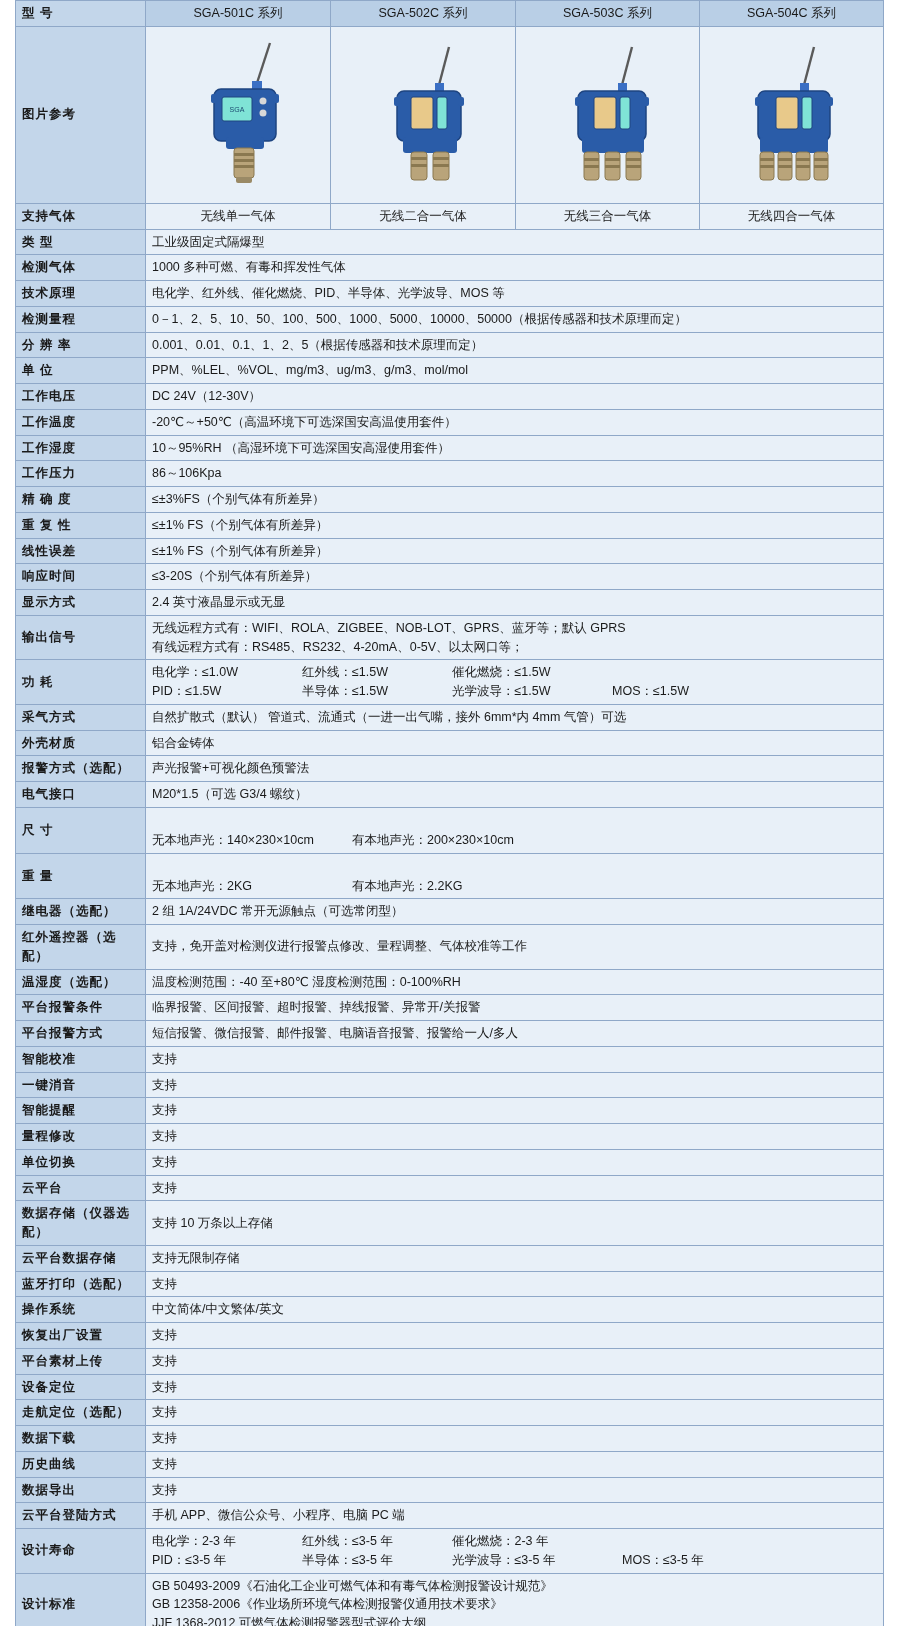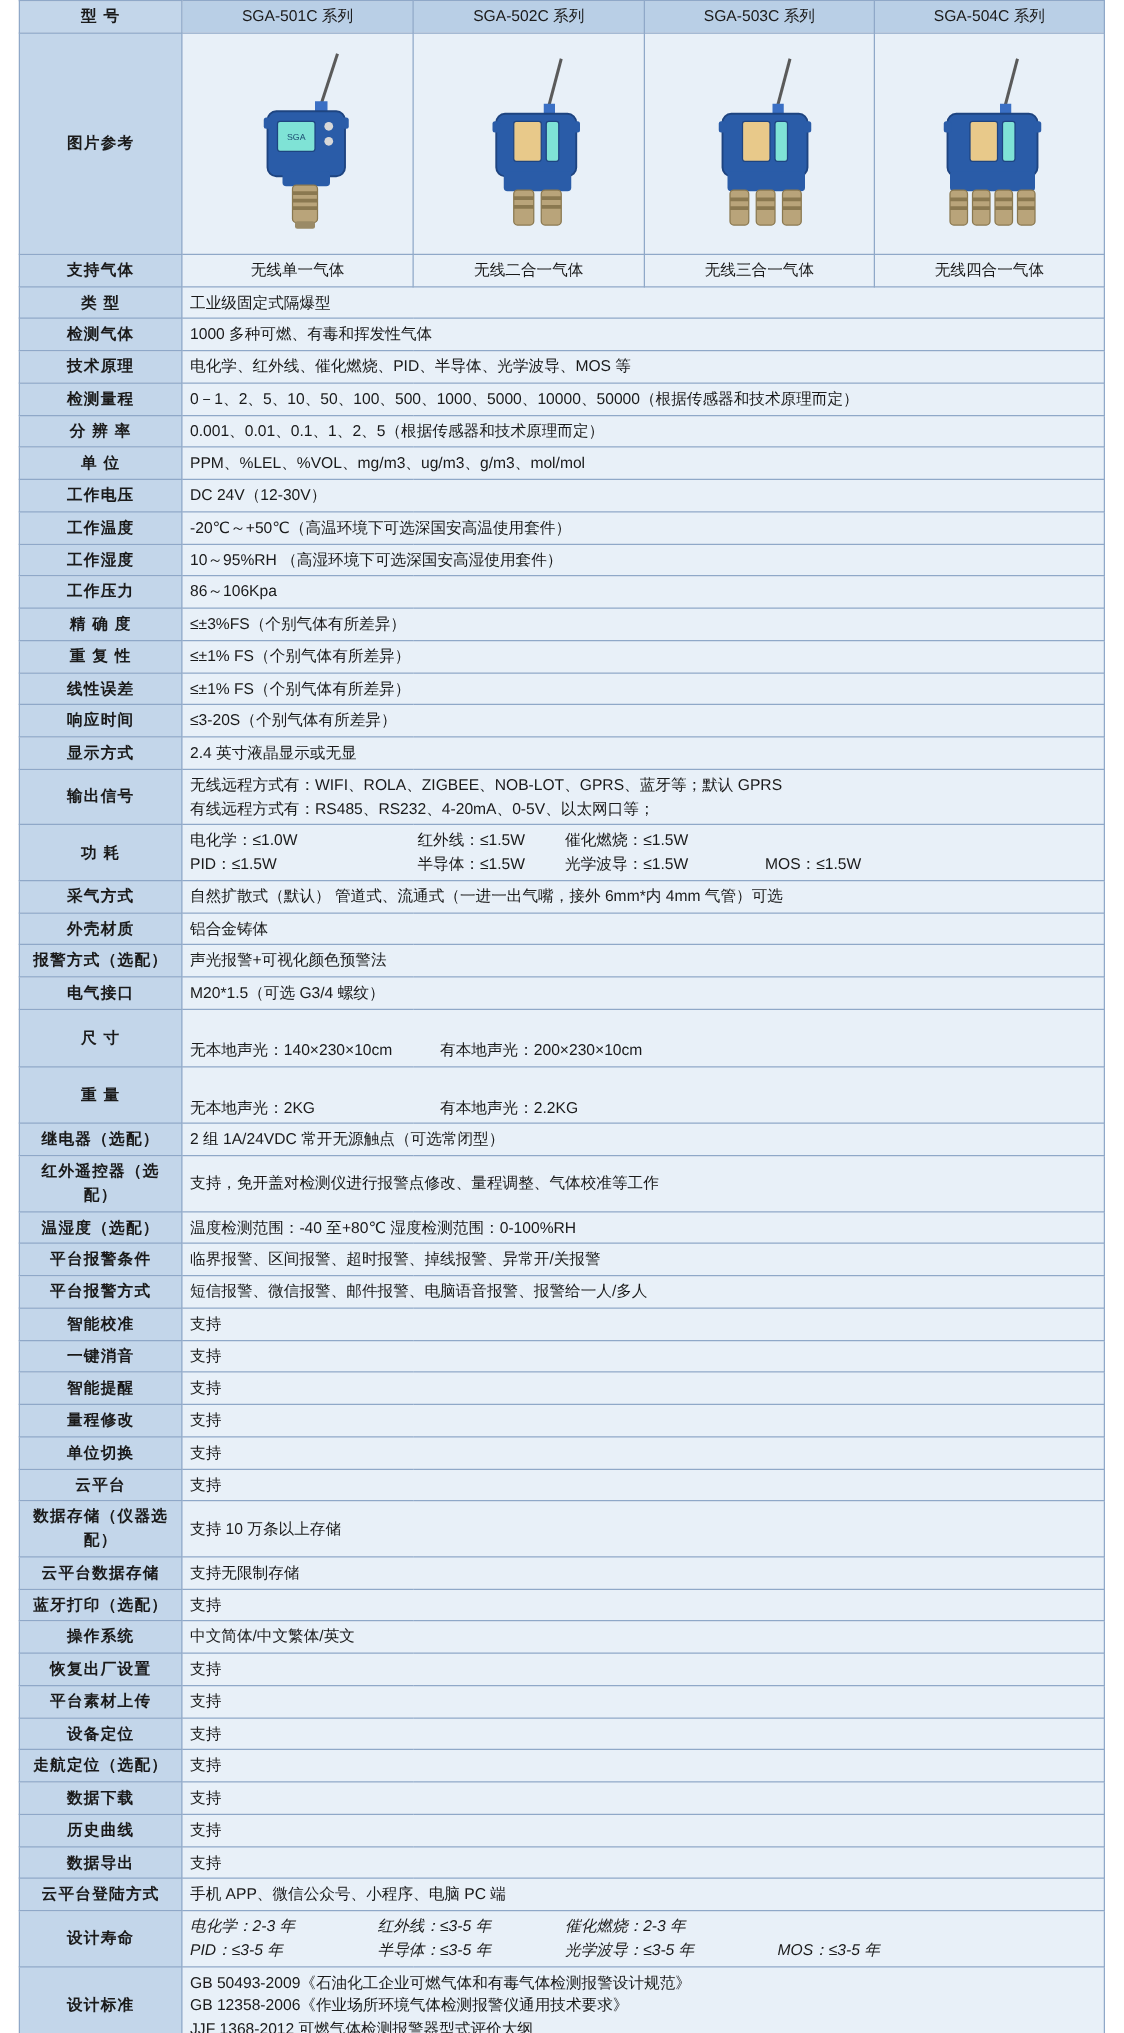--- a/index.html
+++ b/index.html
@@ -1,30 +1,30 @@
 <!DOCTYPE html>
 <html><head>
 <meta charset="utf-8">
 <style>
   html,body{margin:0;padding:0;background:#fff;}
   body{font-family:"Liberation Sans","DejaVu Sans",sans-serif;}
   .sheet{width:899px;background:#fff;}
   table.spec{border-collapse:collapse;width:868px;margin:0 auto;table-layout:fixed;}
   table.spec td{border:1px solid #8fa8c8;font-size:12.5px;color:#1a1a1a;padding:3px 6px;vertical-align:middle;line-height:1.5;}
-  td.label{background:#c3d6ea;text-align:center;font-weight:bold;letter-spacing:1px;width:130px;color:#16324f;}
+  td.label{background:#c3d6ea;font-weight:bold;letter-spacing:1px;width:130px;color:#16324f;}
   td.val{background:#e8f0f8;text-align:left;}
   td.hdr{background:#b9cfe6;text-align:center;font-weight:normal;color:#16324f;}
   td.center{text-align:center;}
   .row-h{height:22px;}
   .pwr span{display:inline-block;}
   .pwr .c1{width:150px;}
-  .pwr .c2{width:150px;text-align:center;}
+  .pwr .c2{width:150px;}
   .pwr .c3{width:160px;}
   .pwr .c4{width:120px;}
-  .life span{display:inline-block;font-style:italic;}
+  .life span{display:inline-block;}
   .life .c1{width:150px;}
   .life .c2{width:150px;}
   .life .c3{width:170px;}
   .life .c4{width:120px;}
   .dim span{display:inline-block;margin-top:20px;}
   .dim .c1{width:200px;}
   .imgcell{background:#e8f0f8;height:170px;text-align:center;vertical-align:middle;padding:0;}
   .devwrap{position:relative;width:100%;height:168px;}
   .multiline div{white-space:nowrap;}
 </style>

